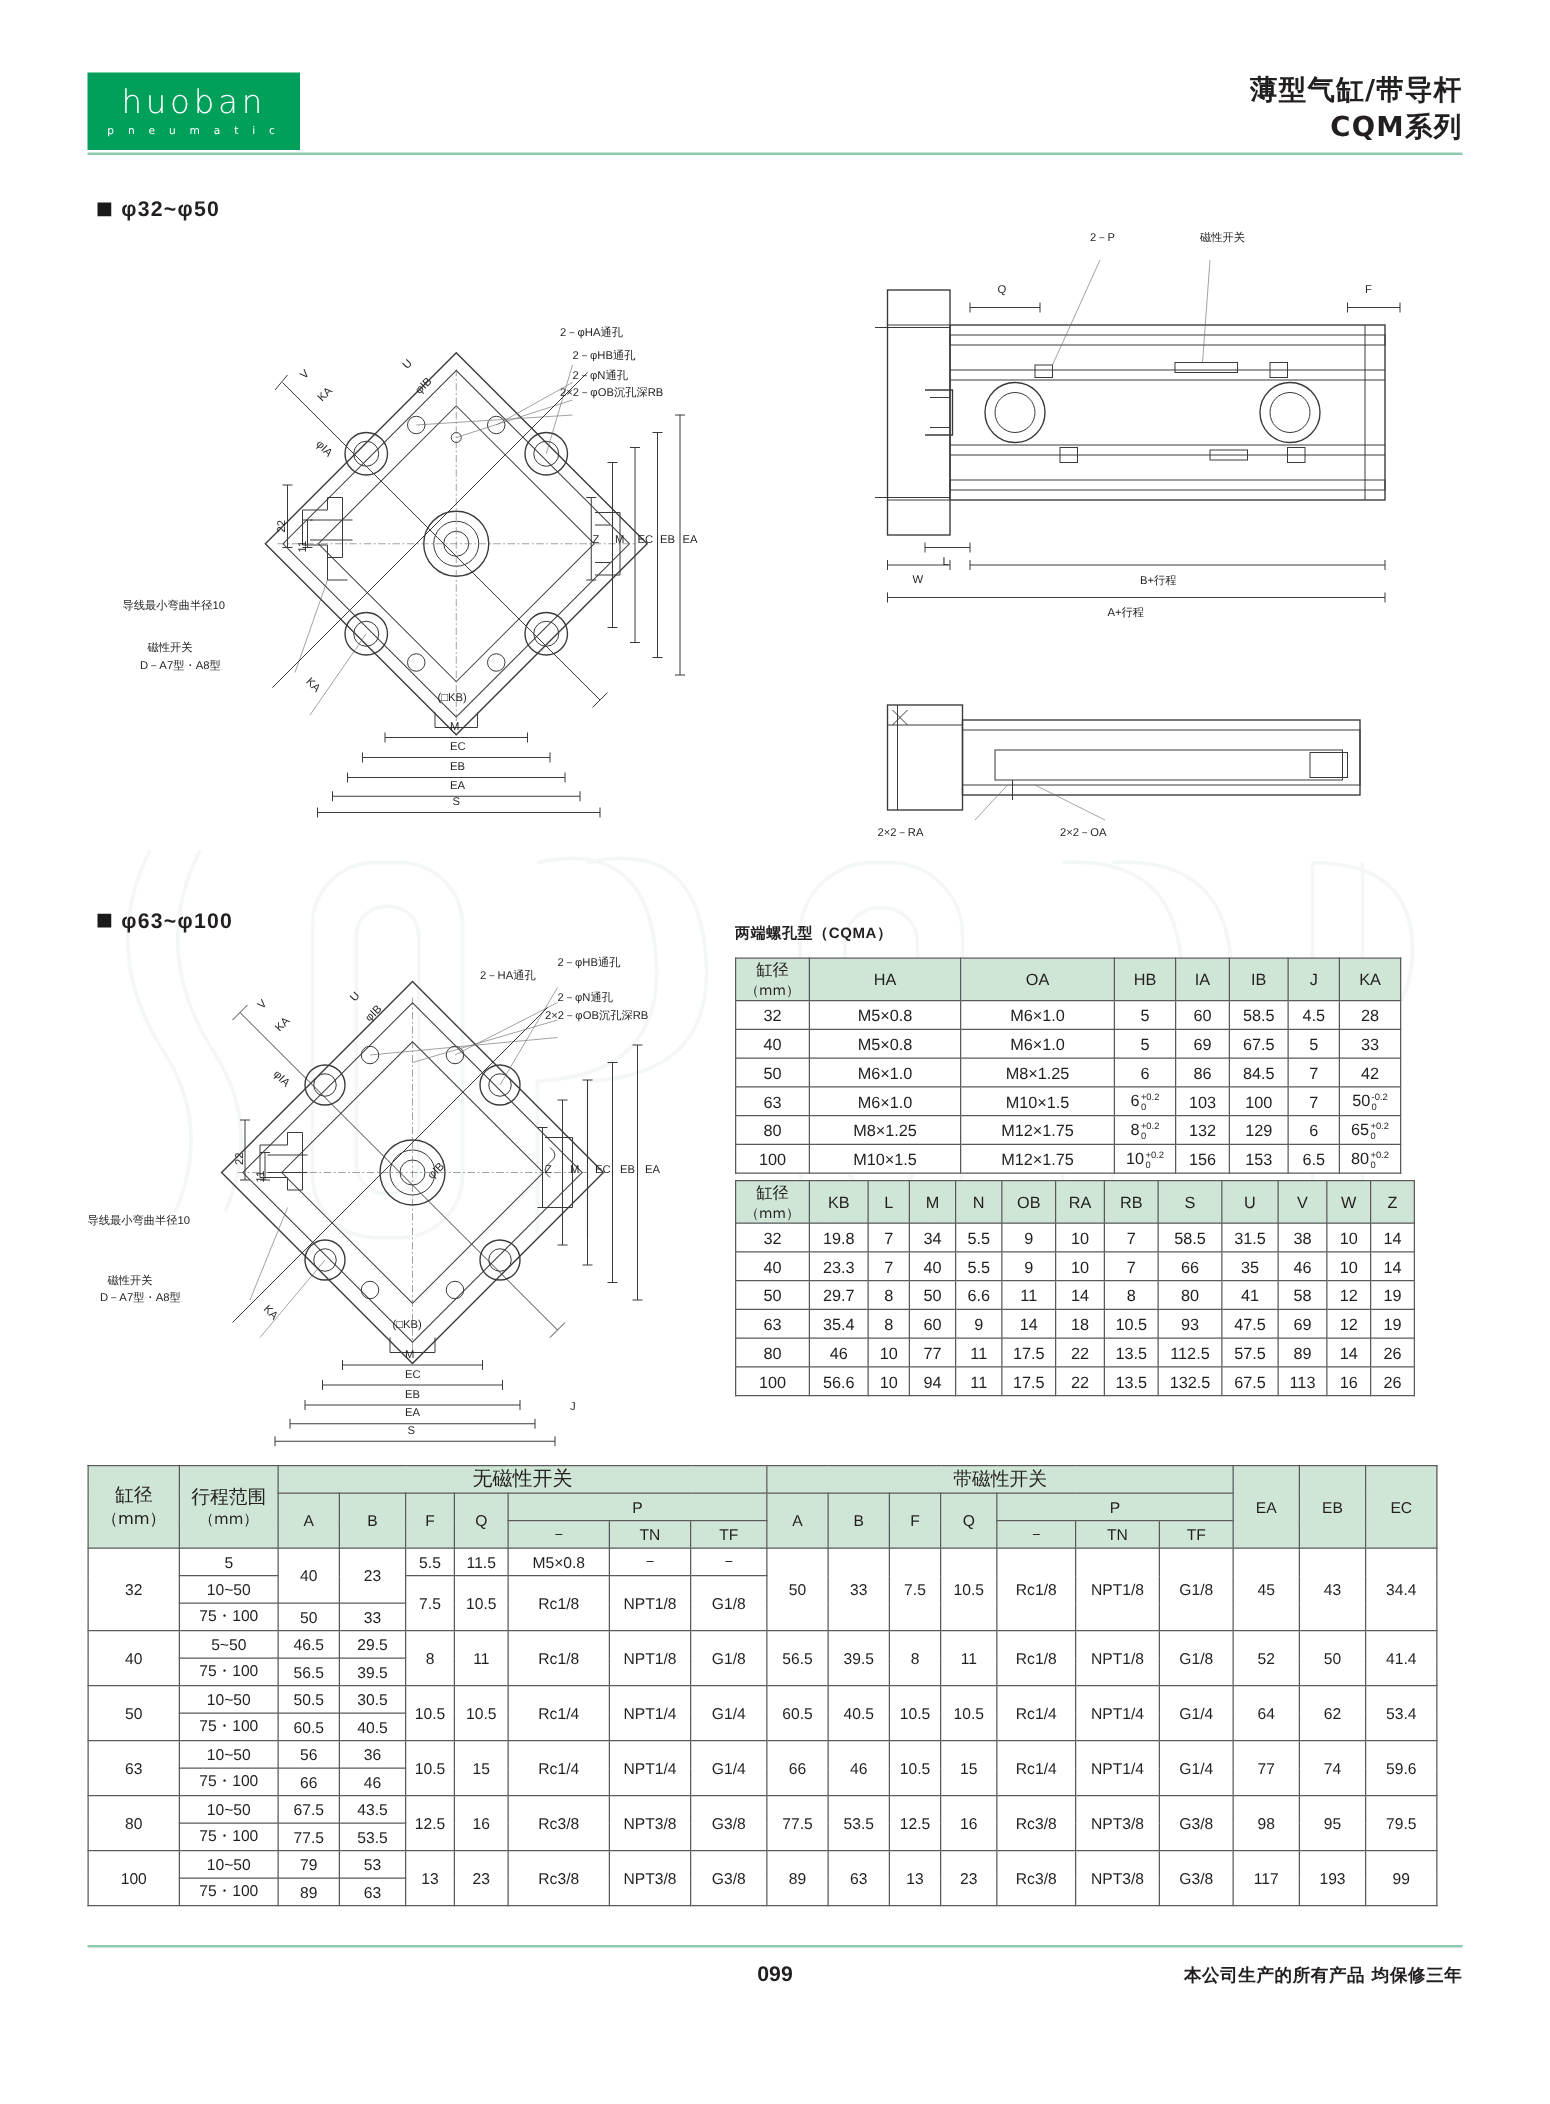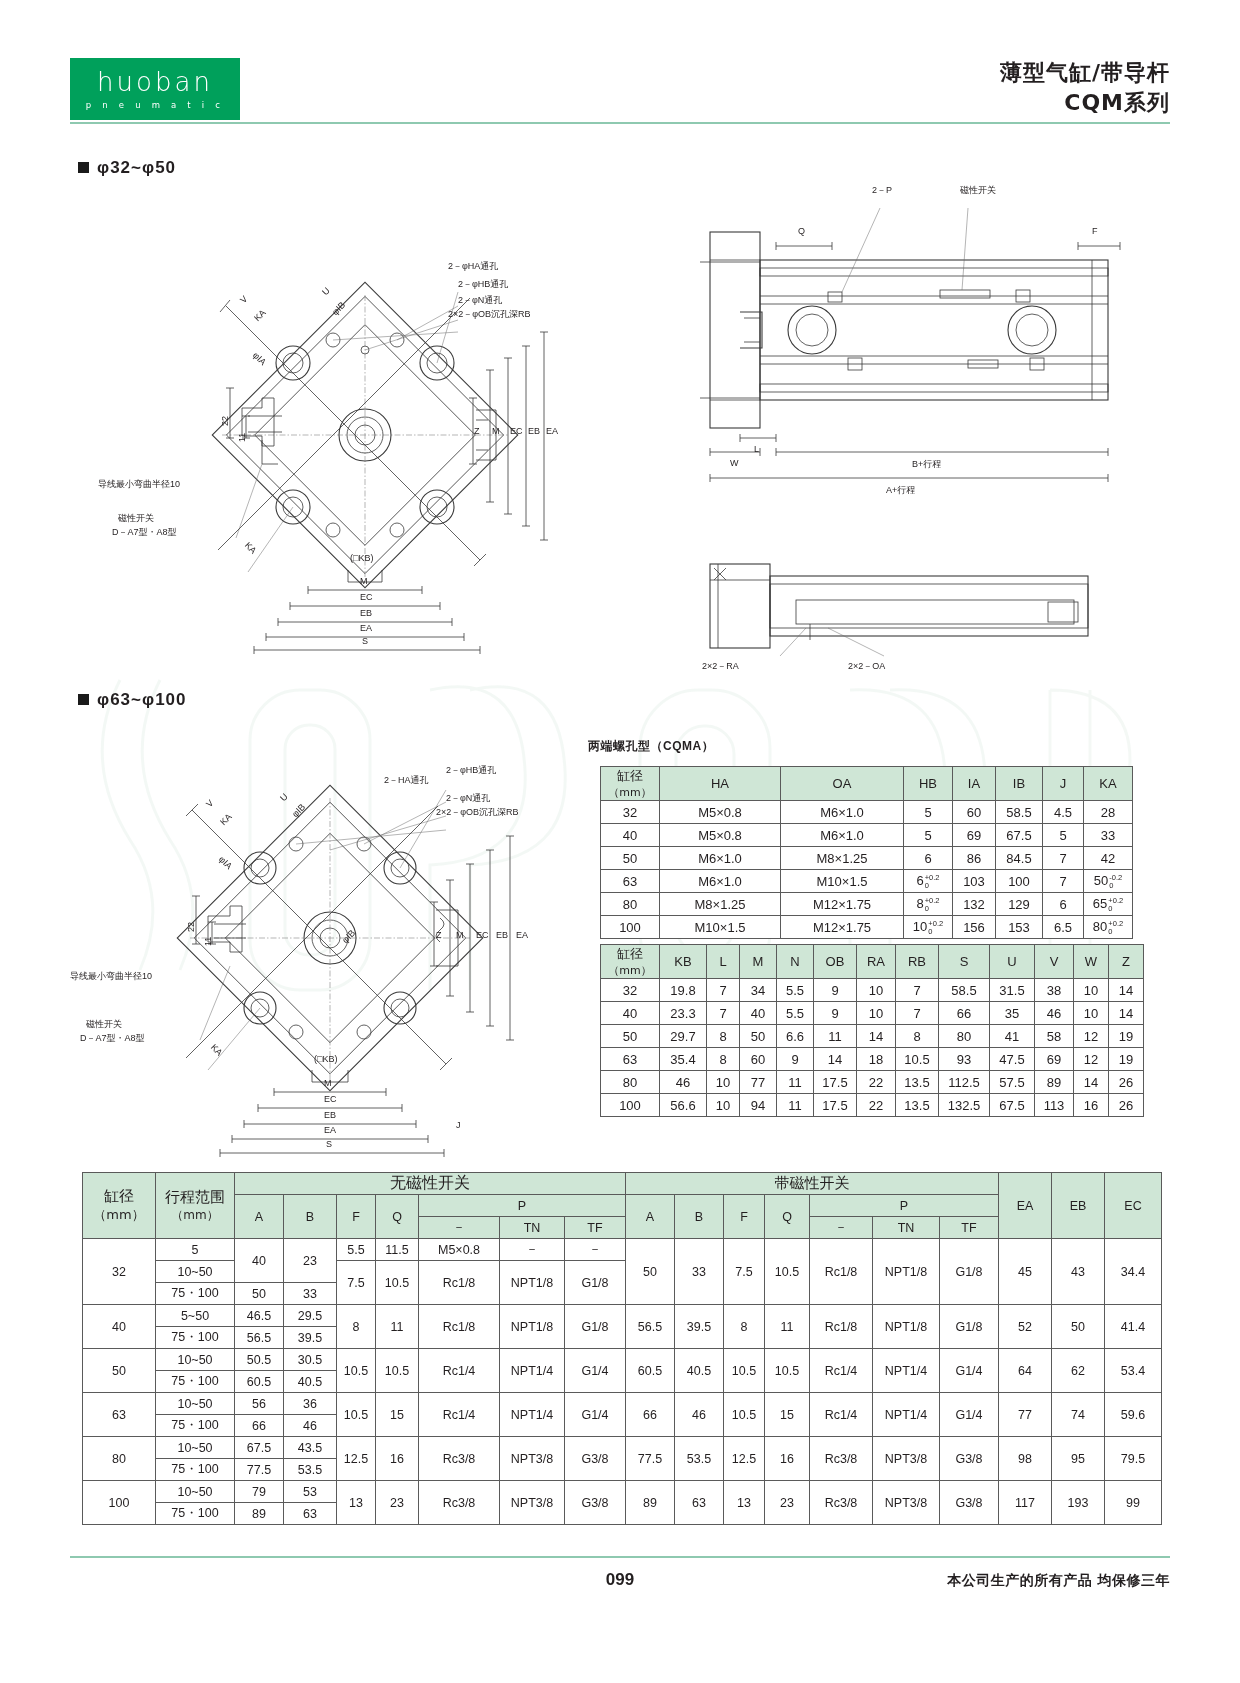--- a/index.html
+++ b/index.html
@@ -34,37 +34,37 @@
     font-family:"DejaVu Sans","Liberation Sans",sans-serif;
   }
   .rule{
     position:absolute;left:70px;top:122px;width:1100px;height:2px;background:#8ec9b0;
   }
 
   
   .sect{position:absolute;font-size:17px;font-weight:bold;letter-spacing:1px;}
   .sect .sq{display:inline-block;width:11px;height:11px;background:#1a1a1a;margin-right:8px;}
   #sec1{left:78px;top:158px;}
-  #sec2{left:78px;top:690px;}
+  #sec2{left:78px;top:727px;}
 
   
   .draw{position:absolute;}
   .dlabel{position:absolute;font-size:9px;font-family:"Liberation Sans",sans-serif;color:#231f20;white-space:nowrap;}
   .dlabel.rot{transform-origin:left top;}
   svg{display:block;overflow:visible;}
   .ln{stroke:#3a3a3a;stroke-width:0.8;fill:none;}
   .ln2{stroke:#3a3a3a;stroke-width:1.1;fill:none;}
   .lnthin{stroke:#6a6a6a;stroke-width:0.5;fill:none;}
   .dash{stroke:#6a6a6a;stroke-width:0.5;fill:none;stroke-dasharray:6 2 1.5 2;}
 
   
   .wm{position:absolute;left:0;top:620px;width:1240px;height:560px;opacity:.30;pointer-events:none;}
 
   
-  table{border-collapse:collapse;font-family:"Liberation Sans",sans-serif;margin-left:12px;}
+  table{border-collapse:collapse;font-family:"Liberation Sans",sans-serif;}
   .tbl td,.tbl th{
     border:1px solid #5a5a5a;text-align:center;vertical-align:middle;
     font-size:13px;font-weight:normal;padding:0;
   }
   .tbl th{background:#cfe6d6;}
   .tbl td{background:#ffffff;}
   .t-cap{position:absolute;font-size:12px;font-weight:bold;letter-spacing:.5px;}
   .cn{font-family:"DejaVu Sans","Liberation Sans",sans-serif;}
   .unit{font-size:11px;}
   .tol{display:inline-block;font-size:7.5px;line-height:1;vertical-align:middle;text-align:left;margin-left:1px;}

